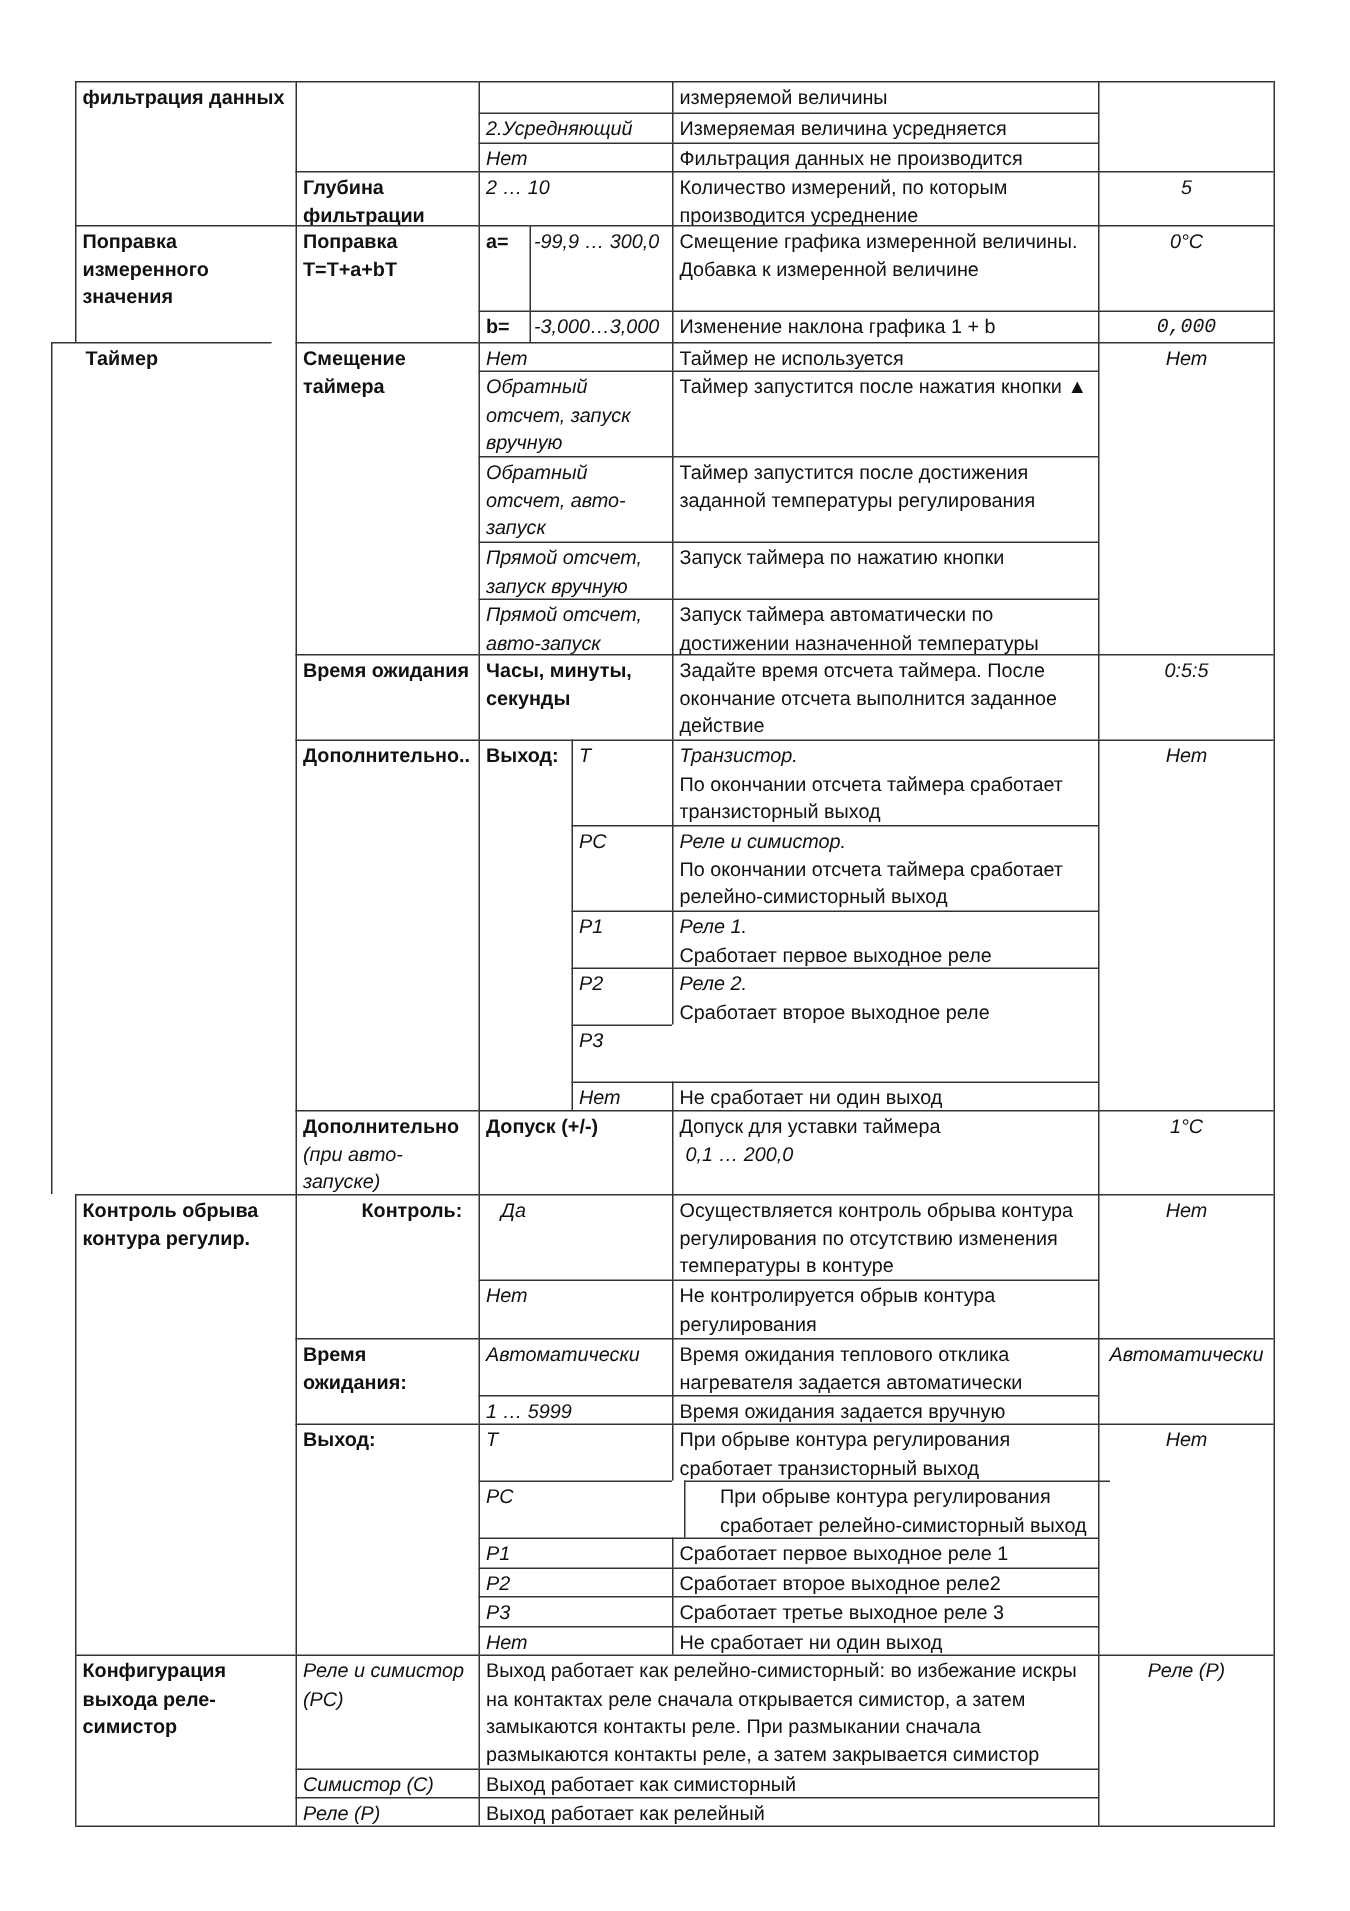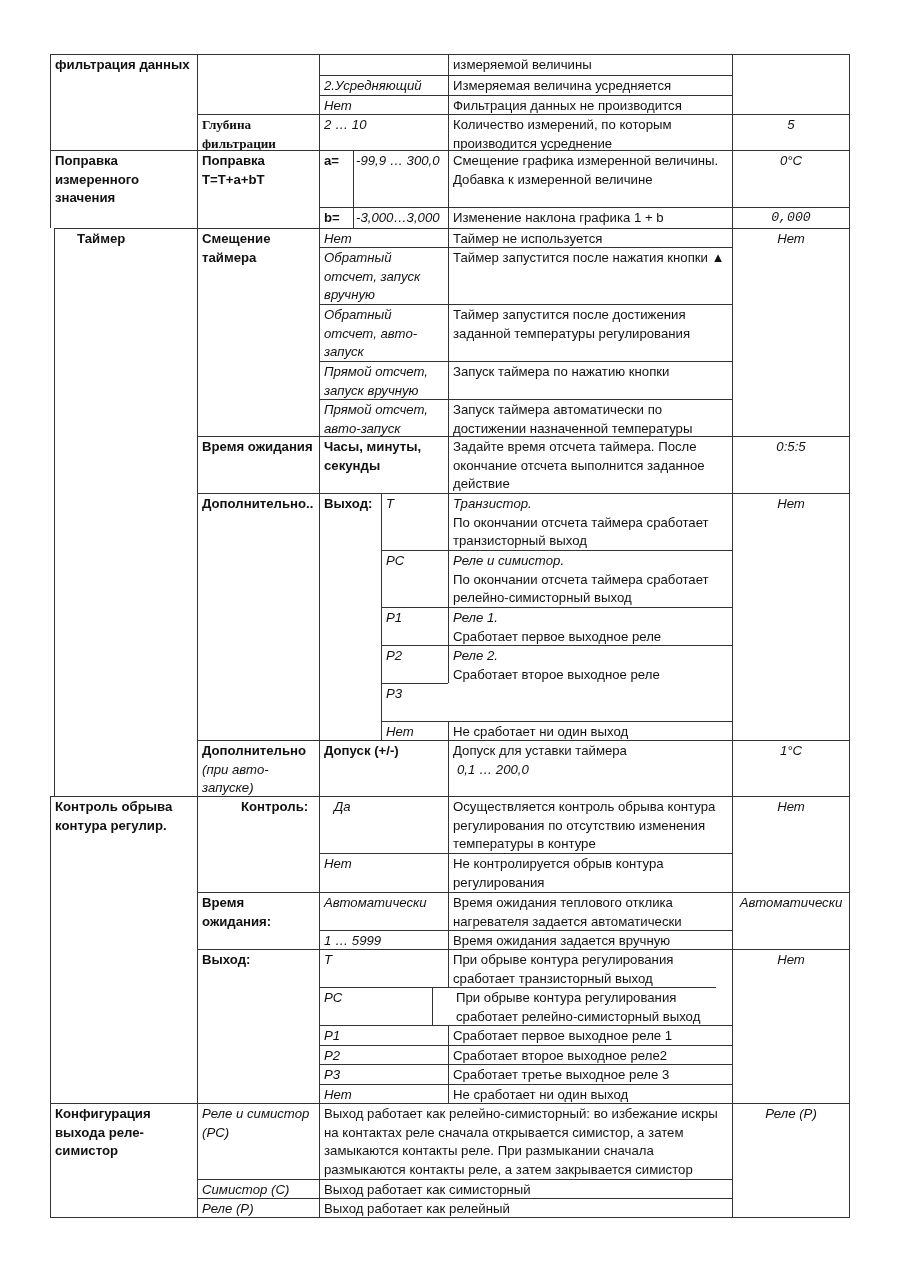--- a/index.html
+++ b/index.html
@@ -24,38 +24,38 @@
   <div class="c" style="left:197px;top:54px;width:122px;height:60px;"></div>
   <div class="c" style="left:319px;top:54px;width:129px;height:21px;"></div>
   <div class="c" style="left:448px;top:54px;width:284px;height:21px;">измеряемой величины</div>
   <div class="c" style="left:732px;top:54px;width:117px;height:60px;"></div>
 
   <div class="c i" style="left:319px;top:75px;width:129px;height:20px;">2.Усредняющий</div>
   <div class="c" style="left:448px;top:75px;width:284px;height:20px;">Измеряемая величина усредняется</div>
   <div class="c i" style="left:319px;top:95px;width:129px;height:19px;">Нет</div>
   <div class="c" style="left:448px;top:95px;width:284px;height:19px;">Фильтрация данных не производится</div>
 
-  <div class="c b" style="left:197px;top:114px;width:122px;height:36px;font-family:Liberation Serif, serif;">Глубина фильтрации</div>
+  <div class="c b" style="left:197px;top:114px;width:122px;height:36px;">Глубина фильтрации</div>
   <div class="c i" style="left:319px;top:114px;width:129px;height:36px;">2 … 10</div>
   <div class="c" style="left:448px;top:114px;width:284px;height:36px;">Количество измерений, по которым производится усреднение</div>
   <div class="c i ctr" style="left:732px;top:114px;width:117px;height:36px;">5</div>
 
   <div class="c b" style="left:50px;top:150px;width:147px;height:78px;">Поправка измеренного значения</div>
   <div class="c b" style="left:197px;top:150px;width:122px;height:78px;">Поправка T=T+a+bT</div>
   <div class="c b" style="left:319px;top:150px;width:34px;height:57px;">a=</div>
   <div class="c i" style="left:353px;top:150px;width:95px;height:57px;padding-left:2px;">-99,9 … 300,0</div>
   <div class="c" style="left:448px;top:150px;width:284px;height:57px;">Смещение графика измеренной величины. Добавка к измеренной величине</div>
   <div class="c i ctr" style="left:732px;top:150px;width:117px;height:57px;">0°C</div>
 
   <div class="c b" style="left:319px;top:207px;width:34px;height:21px;">b=</div>
   <div class="c i" style="left:353px;top:207px;width:95px;height:21px;padding-left:2px;white-space:nowrap;">-3,000…3,000</div>
   <div class="c" style="left:448px;top:207px;width:284px;height:21px;">Изменение наклона графика 1 + b</div>
   <div class="c i ctr" style="left:732px;top:207px;width:117px;height:21px;font-family:Liberation Mono, monospace;">0,000</div>
 
-  <div class="c b" style="left:54px;top:228px;width:147px;height:568px;padding-left:22px;">Таймер</div>
+  <div class="c b" style="left:34px;top:228px;width:147px;height:568px;padding-left:22px;">Таймер</div>
   <div class="c b" style="left:197px;top:228px;width:122px;height:208px;">Смещение таймера</div>
   <div class="c i ctr" style="left:732px;top:228px;width:117px;height:208px;">Нет</div>
 
   <div class="c i" style="left:319px;top:228px;width:129px;height:19px;">Нет</div>
   <div class="c" style="left:448px;top:228px;width:284px;height:19px;">Таймер не используется</div>
   <div class="c i" style="left:319px;top:247px;width:129px;height:57px;">Обратный отсчет, запуск вручную</div>
   <div class="c" style="left:448px;top:247px;width:284px;height:57px;">Таймер запустится после нажатия кнопки ▲</div>
   <div class="c i" style="left:319px;top:304px;width:129px;height:57px;">Обратный отсчет, авто-запуск</div>
   <div class="c" style="left:448px;top:304px;width:284px;height:57px;">Таймер запустится после достижения заданной температуры регулирования</div>
   <div class="c i" style="left:319px;top:361px;width:129px;height:38px;">Прямой отсчет, запуск вручную</div>
@@ -118,21 +118,21 @@
   <div class="c i" style="left:319px;top:892px;width:129px;height:38px;">Автоматически</div>
   <div class="c" style="left:448px;top:892px;width:284px;height:38px;">Время ожидания теплового отклика нагревателя задается автоматически</div>
   <div class="c i" style="left:319px;top:930px;width:129px;height:19px;">1 … 5999</div>
   <div class="c" style="left:448px;top:930px;width:284px;height:19px;">Время ожидания задается вручную</div>
 
   <div class="c b" style="left:197px;top:949px;width:122px;height:154px;">Выход:</div>
   <div class="c i ctr" style="left:732px;top:949px;width:117px;height:154px;">Нет</div>
   <div class="c i" style="left:319px;top:949px;width:129px;height:38px;">T</div>
   <div class="c" style="left:448px;top:949px;width:284px;height:38px;">При обрыве контура регулирования сработает транзисторный выход</div>
   <div class="c i" style="left:319px;top:987px;width:129px;height:38px;">PC</div>
-  <div class="c" style="left:432px;top:987px;width:284px;height:38px;padding-left:23px;">При обрыве контура регулирования сработает релейно-симисторный выход</div>
+  <div class="c" style="left:456px;top:987px;width:284px;height:38px;padding-left:23px;">При обрыве контура регулирования сработает релейно-симисторный выход</div>
   <div class="c i" style="left:319px;top:1025px;width:129px;height:20px;">P1</div>
   <div class="c" style="left:448px;top:1025px;width:284px;height:20px;">Сработает первое выходное реле 1</div>
   <div class="c i" style="left:319px;top:1045px;width:129px;height:19px;">P2</div>
   <div class="c" style="left:448px;top:1045px;width:284px;height:19px;">Сработает второе выходное реле2</div>
   <div class="c i" style="left:319px;top:1064px;width:129px;height:20px;">P3</div>
   <div class="c" style="left:448px;top:1064px;width:284px;height:20px;">Сработает третье выходное реле 3</div>
   <div class="c i" style="left:319px;top:1084px;width:129px;height:19px;">Нет</div>
   <div class="c" style="left:448px;top:1084px;width:284px;height:19px;">Не сработает ни один выход</div>
 
   <div class="c b" style="left:50px;top:1103px;width:147px;height:114px;">Конфигурация выхода реле-симистор</div>

